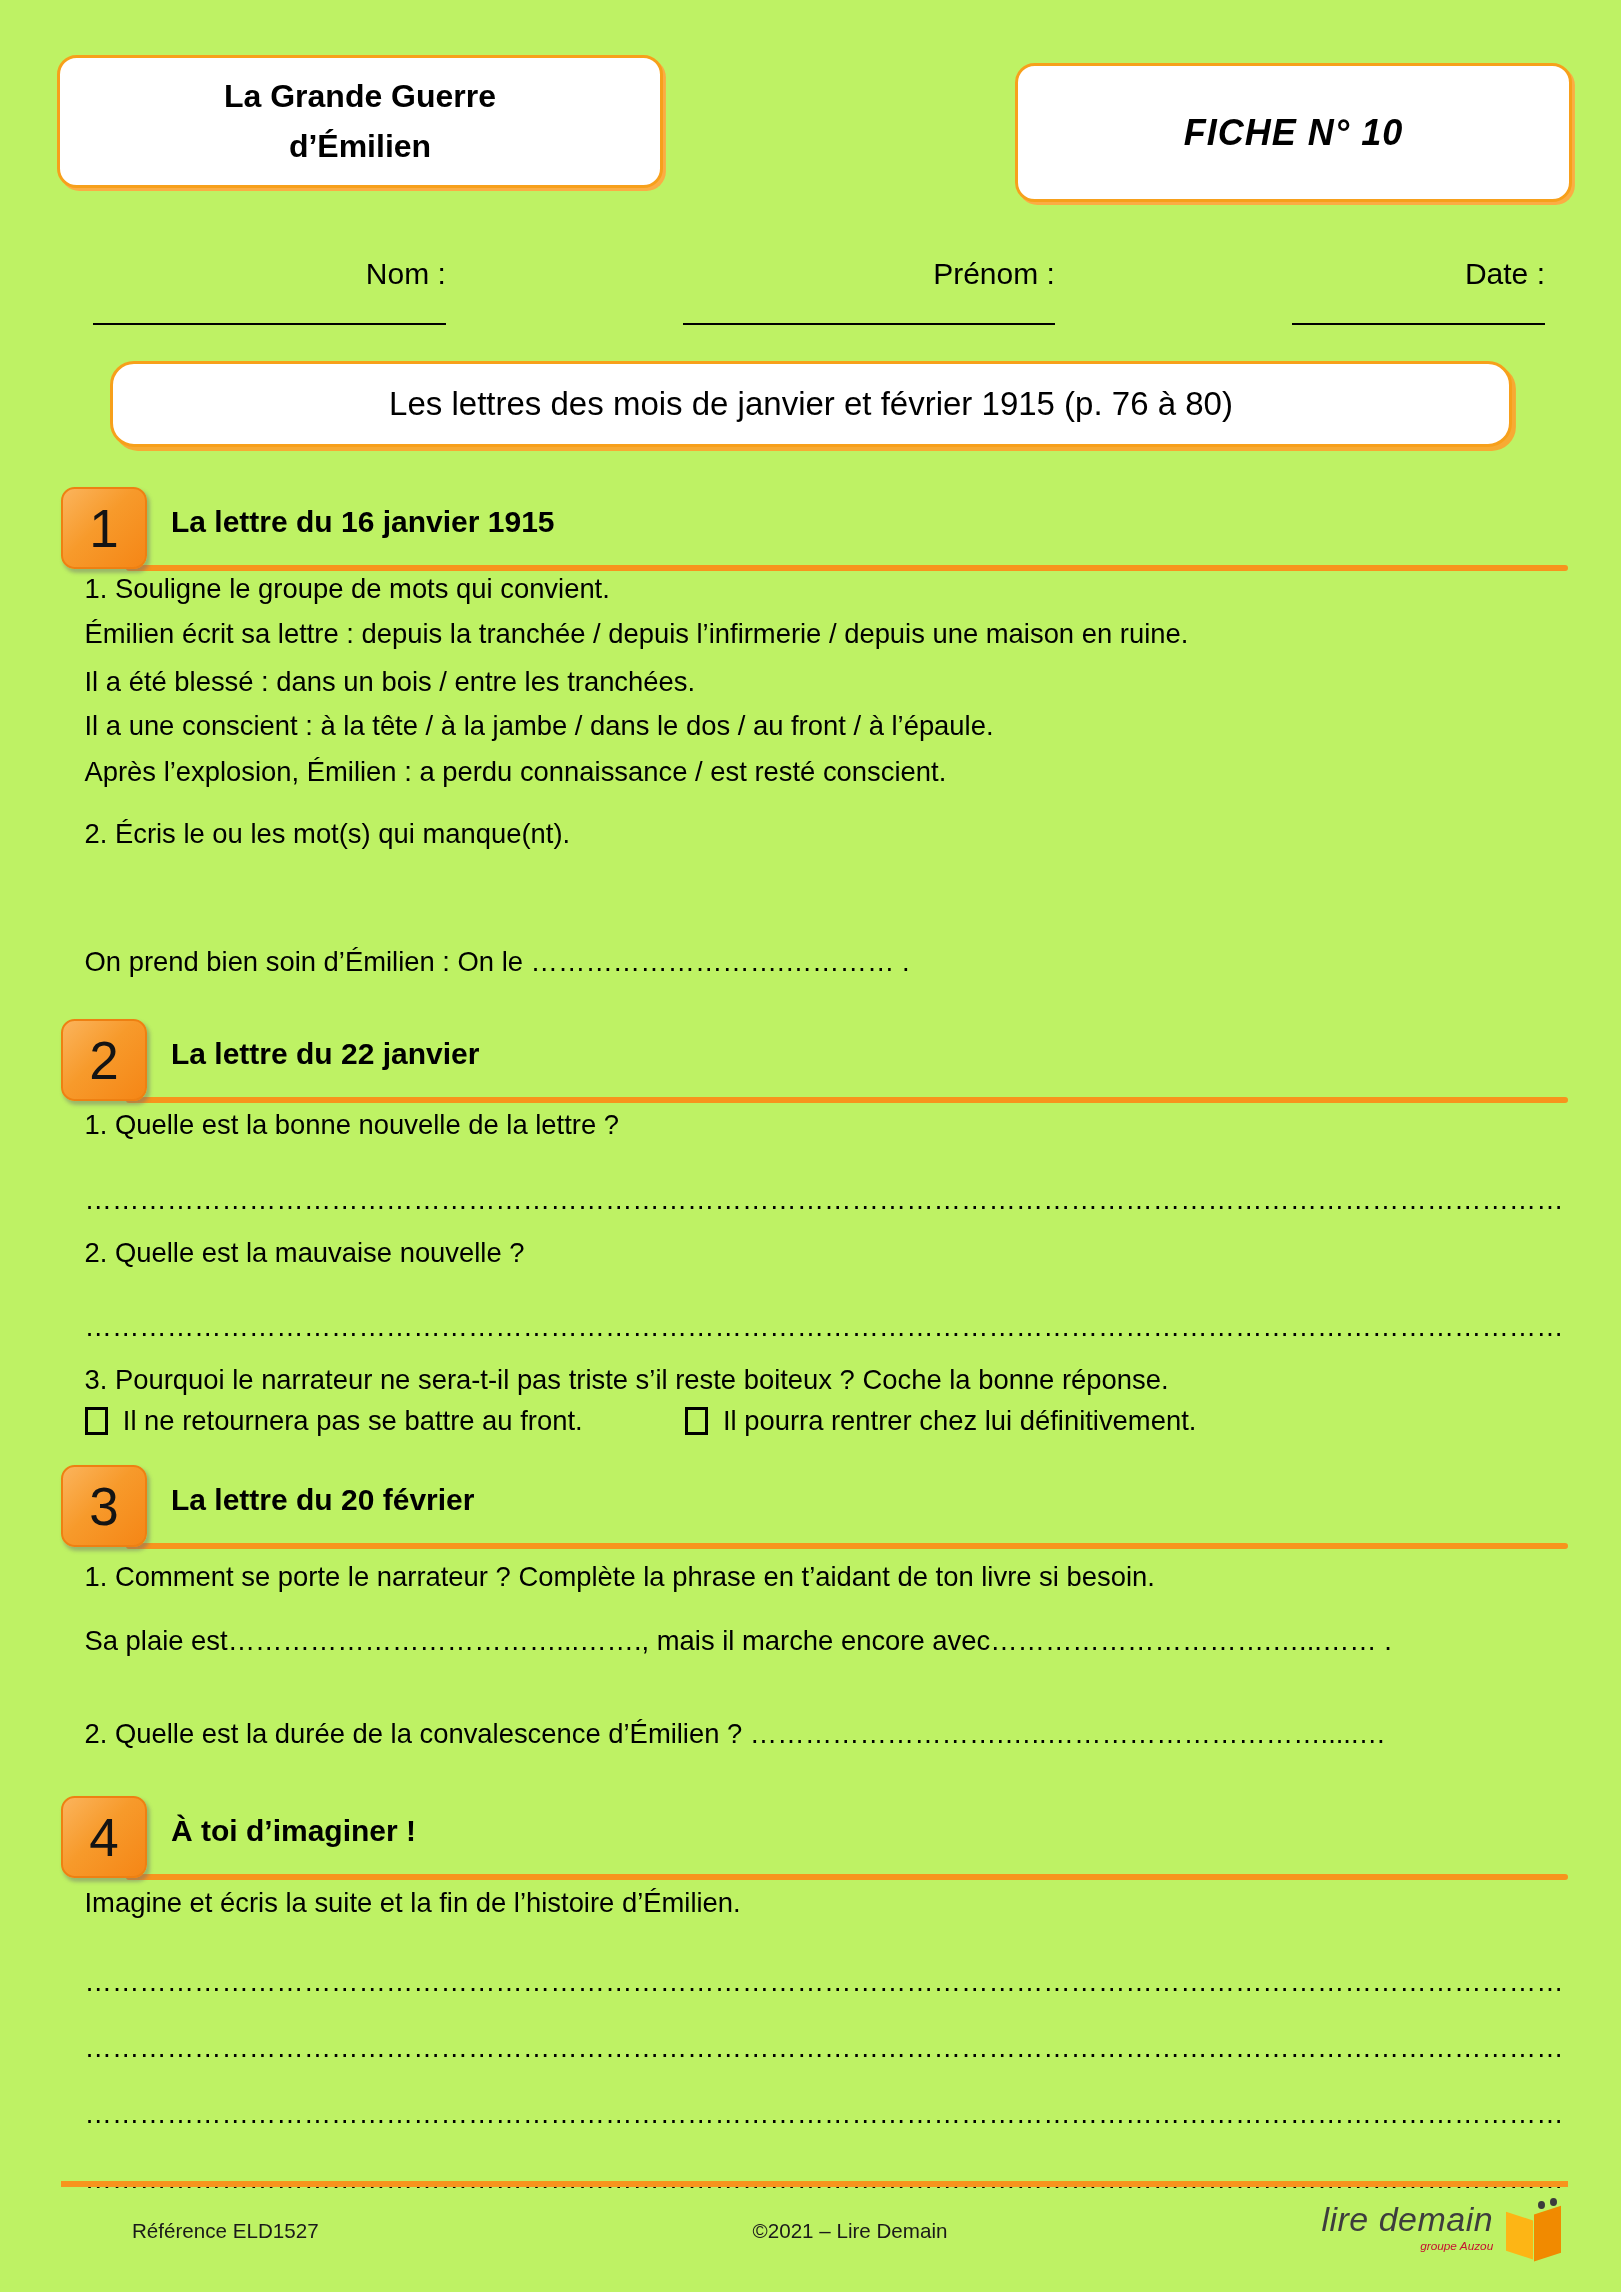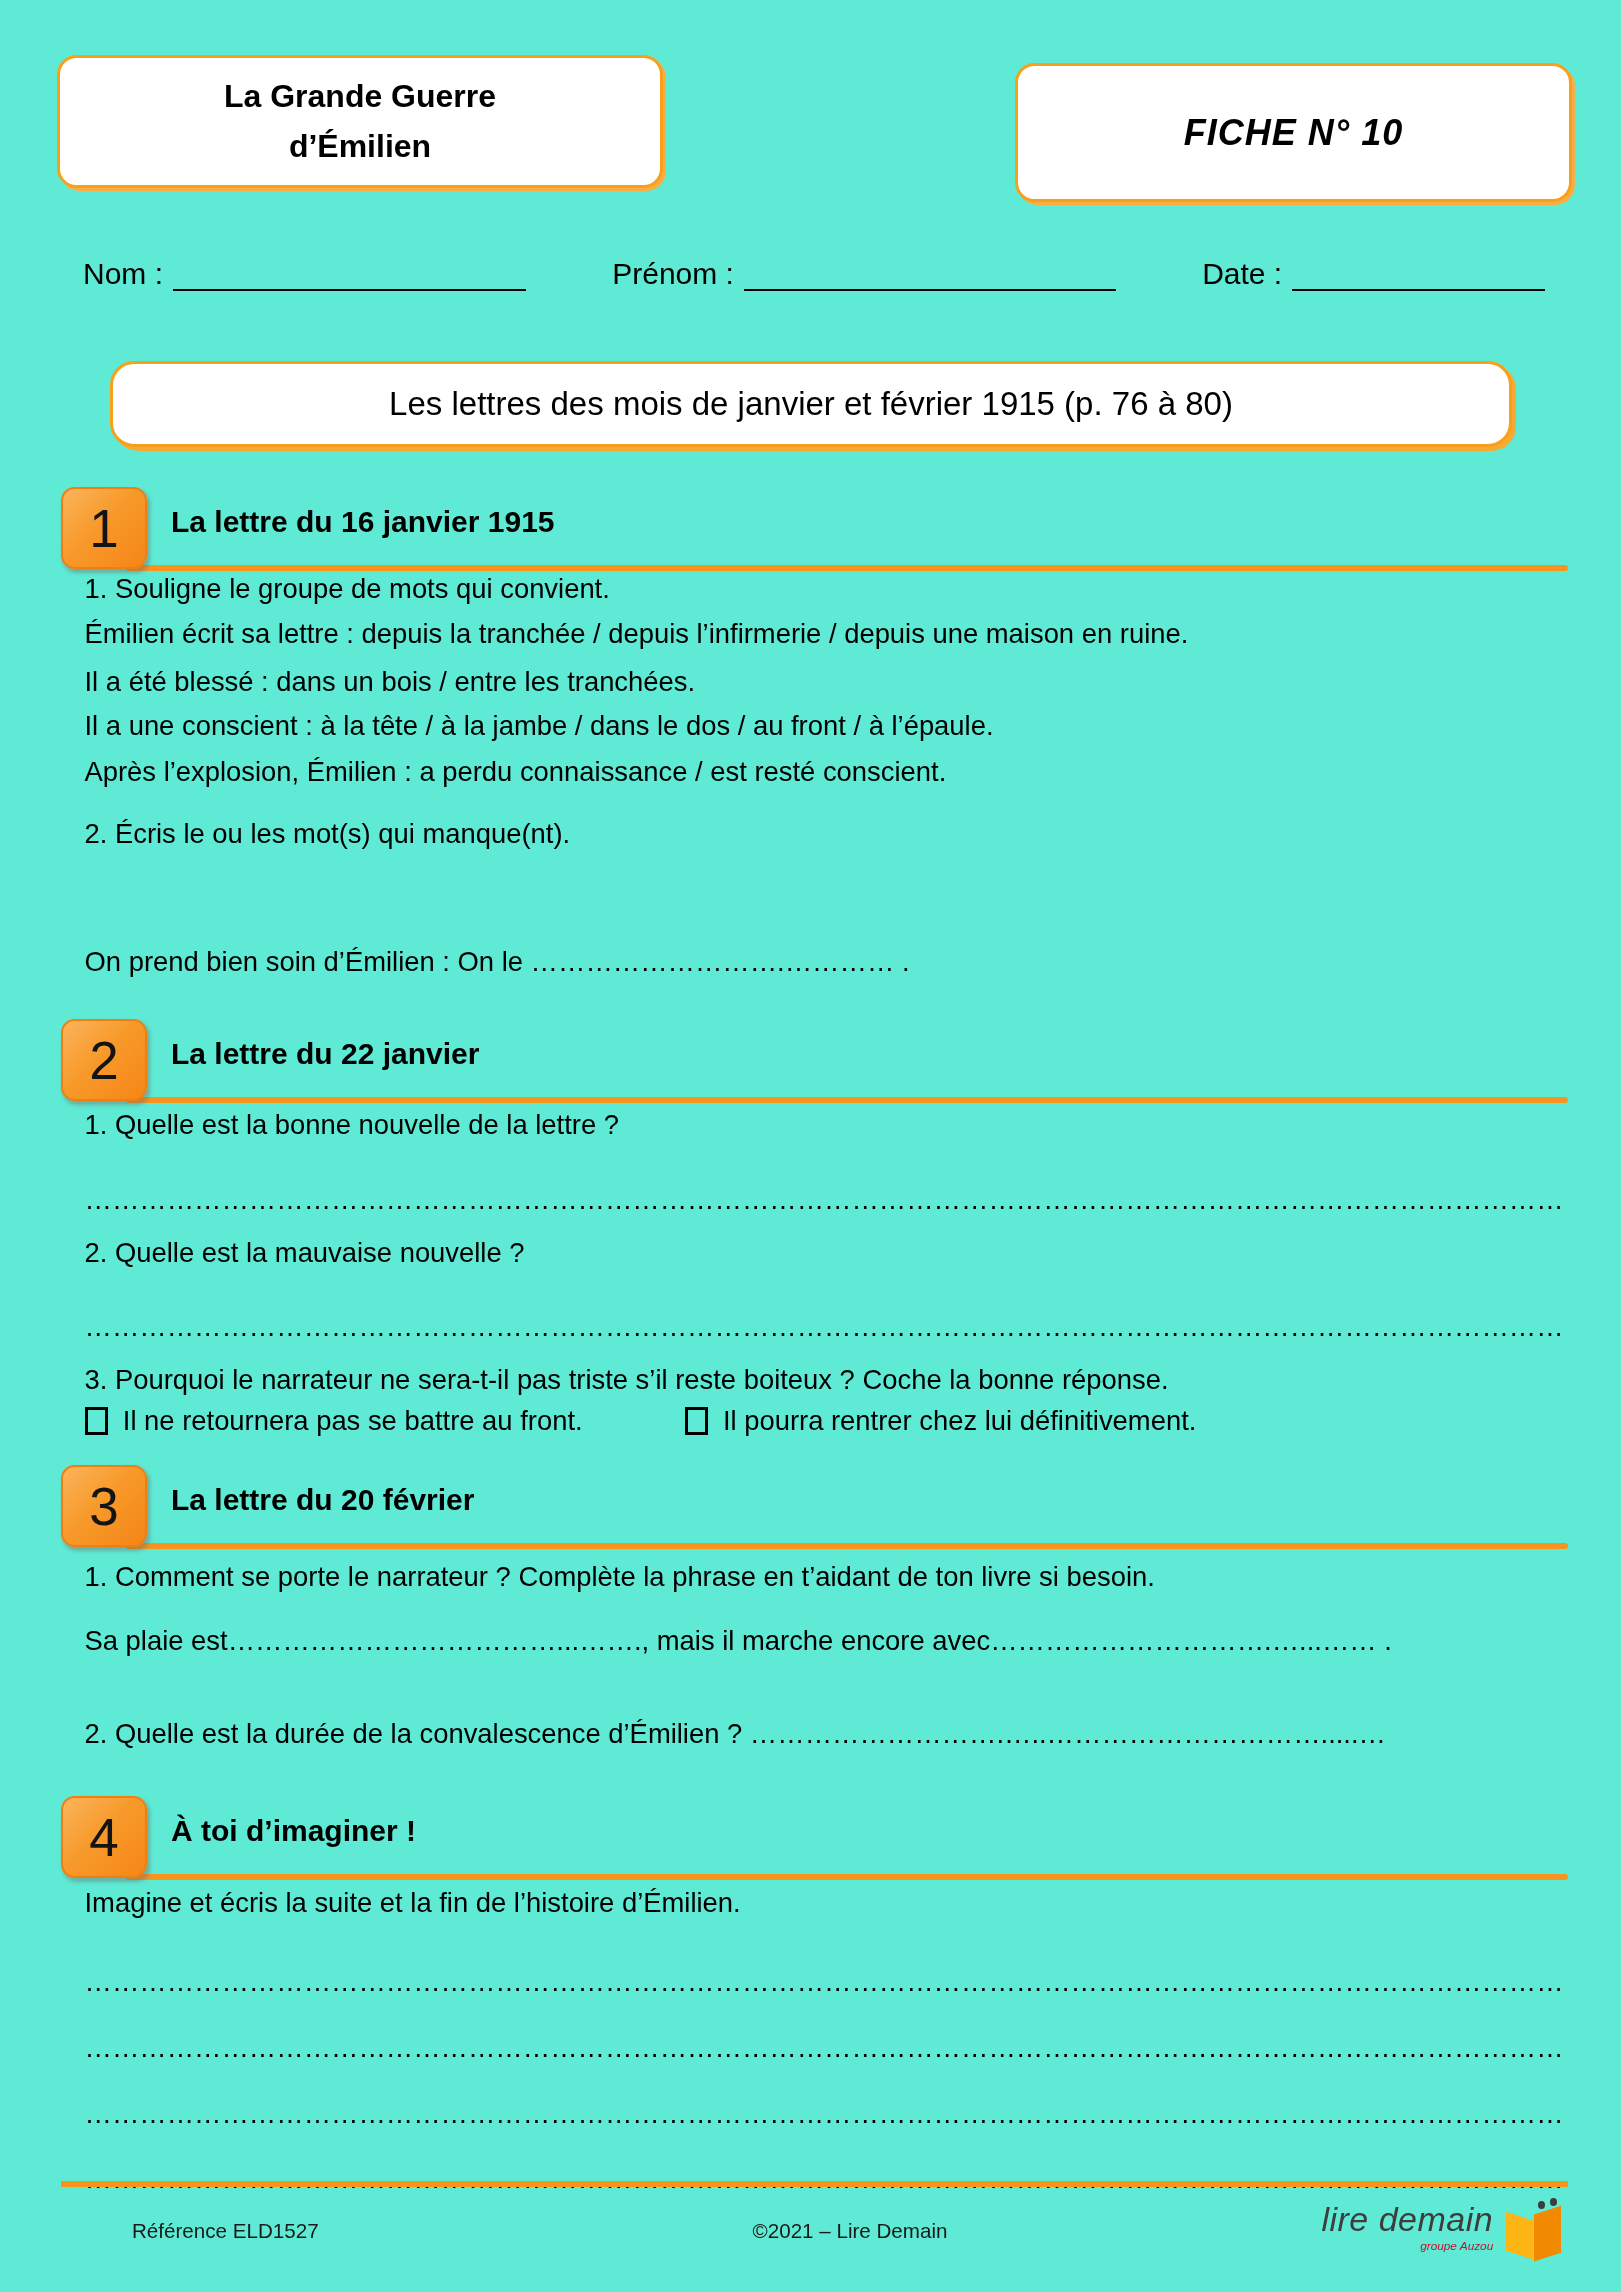--- a/index.html
+++ b/index.html
@@ -1,30 +1,30 @@
 <!DOCTYPE html>
 <html><head>
 <meta charset="utf-8">
 <style>
   html,body{margin:0;padding:0;background:#e8e8e8;}
   .page{
-    position:relative;width:1621px;height:2293px;margin:0 auto;background:#5eead4;
+    position:relative;width:1621px;height:2293px;margin:0 auto;background:#bef264;
     font-family:"Liberation Sans",sans-serif;color:#000;overflow:hidden;
   }
   
   .obox{position:absolute;background:#fff;border:3.9px solid #F7A01B;border-radius:19.6px;
         box-shadow:2.9px 2.9px 0 #FBAD44;}
   .title-box{left:57px;top:55px;width:600px;height:127px;display:flex;flex-direction:column;
         justify-content:center;text-align:center;font-weight:bold;font-size:32px;line-height:1.55;}
   .fiche-box{left:1015px;top:63px;width:551px;height:133px;display:flex;align-items:center;
         justify-content:center;font-weight:bold;font-size:36px;letter-spacing:1px;font-style:italic;}
   
   .identity{position:absolute;left:83px;right:76px;top:257px;display:flex;
         align-items:flex-end;font-size:30px;justify-content:space-between;}
-  .idgrp{display:flex;align-items:flex-start;}
+  .idgrp{display:flex;align-items:flex-end;flex-direction:column;}
   .idlabel{white-space:nowrap;}
   .blank{display:inline-block;border-bottom:2.9px solid #000;height:1.05em;margin-left:9.8px;}
   .bw1{width:353px}.bw2{width:372px}.bw3{width:253px}
   
   .banner{position:absolute;left:110px;top:361px;width:1396px;height:80px;border:3.9px solid #F7A01B;
         border-radius:24px;box-shadow:3.9px 3.9px 0 #F7AA33;display:flex;align-items:center;
         justify-content:center;font-size:33px;background:#fff;}
   
   .sec{position:absolute;left:61px;right:53px;}
   .sec-head{position:relative;height:84px;}

